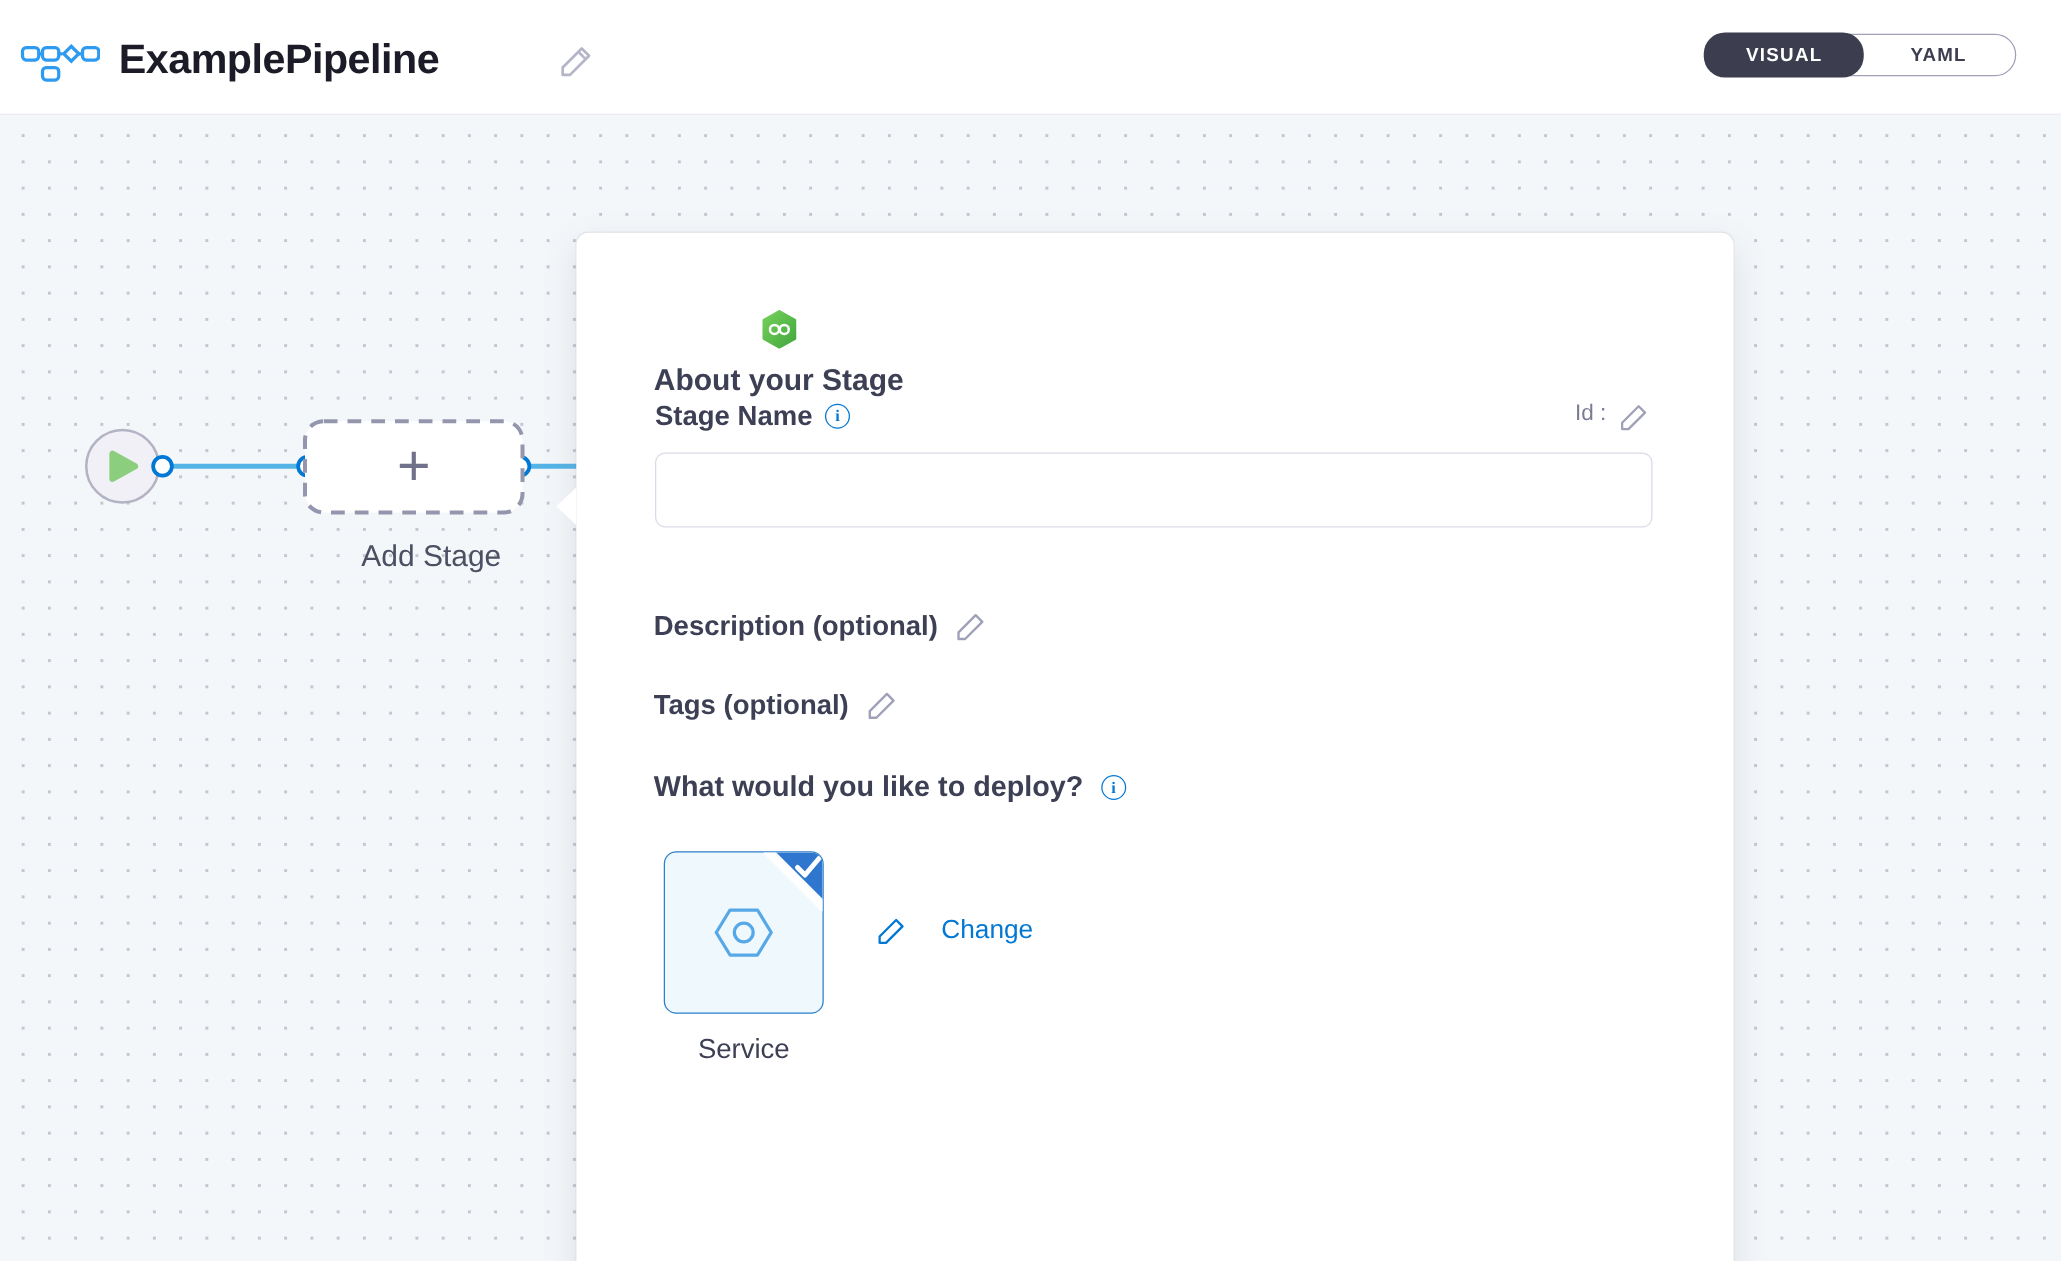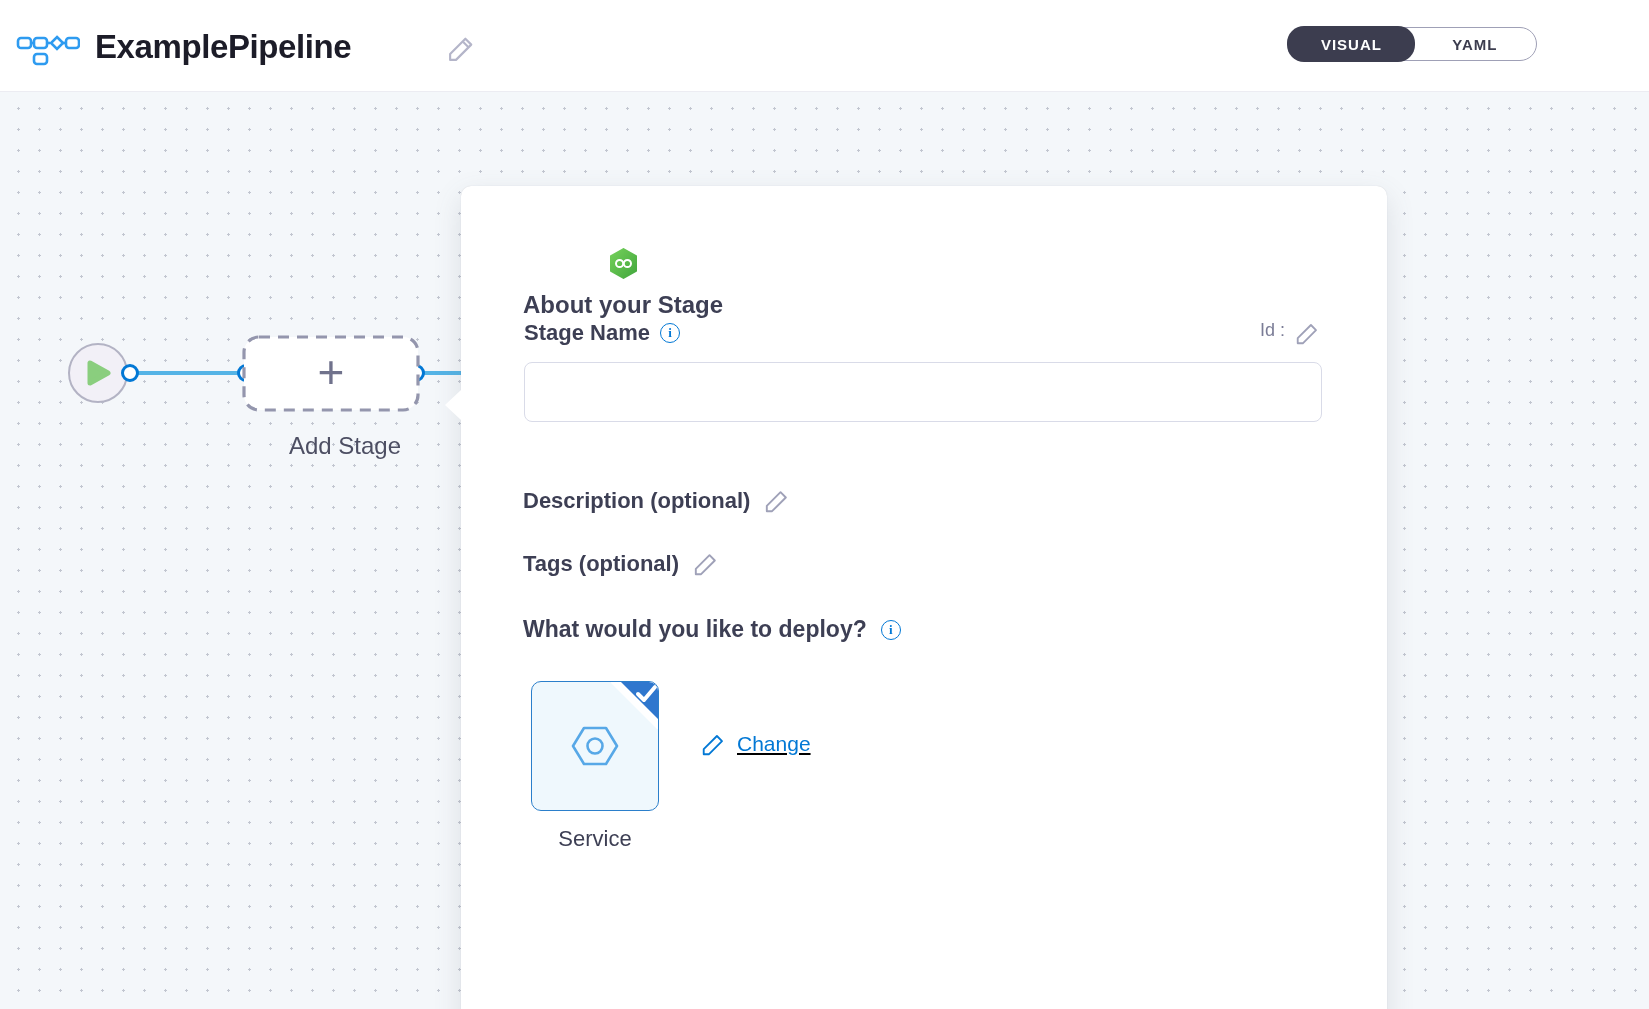--- a/index.html
+++ b/index.html
@@ -9,21 +9,21 @@
   .screen { position:relative; width:1484px; height:1009px; background:#14b8a6; }
 
   
   .app-header { position:absolute; left:0; top:0; width:1649px; height:92px;
     background:#ffffff; border-bottom:1px solid #ececf2; z-index:5; }
   .pipeline-icon { position:absolute; left:16px; top:26px; }
   .page-title { position:absolute; left:95px; top:28px; font-size:33px; font-weight:700;
     color:#1c1c28; letter-spacing:-0.4px; }
   .title-edit { position:absolute; left:447px; top:33px; cursor:pointer; }
 
-  .view-toggle { position:absolute; left:1288px; top:27px; width:249px; height:34px;
+  .view-toggle { position:absolute; left:1364px; top:27px; width:249px; height:34px;
     border:1.6px solid #9fa0b6; border-radius:17px; background:#fff; display:flex; }
   .toggle-seg { flex:1; display:flex; align-items:center; justify-content:center;
     font-size:15px; font-weight:700; letter-spacing:1px; color:#3c3d4f; cursor:pointer;
     border-radius:17px; }
   .toggle-seg.selected { background:#3c3d4f; color:#ffffff; margin:-1.6px; flex:0 0 128px; }
 
   
   .canvas { position:absolute; left:0; top:92px; width:1649px; height:917px;
     background-color:#f4f7fa;
     background-image:radial-gradient(circle, #c2c6d0 1.2px, transparent 1.4px);
@@ -82,21 +82,21 @@
   .question-label { font-size:23px; font-weight:700; color:#3d3f54; }
 
   .pencil-btn { display:inline-flex; cursor:pointer; align-items:center; }
 
   .service-card { position:absolute; left:70px; top:495px; width:128px; height:130px;
     background:#eff8fd; border:1.6px solid #2b7fcb; border-radius:10px; cursor:pointer;
     overflow:hidden; display:flex; align-items:center; justify-content:center; }
   .corner-check { position:absolute; right:-1px; top:-1px; }
 
   .change-row { position:absolute; left:240px; top:545px; display:flex; align-items:center;
-    gap:10px; cursor:pointer;text-decoration:underline; }
+    gap:26px; cursor:pointer; }
   .change-label { font-size:21px; color:#0278d5; }
 
   .service-label { position:absolute; left:70px; top:640px; width:128px; text-align:center;
     font-size:22px; color:#3d3f54; }
 
   .setup-btn { position:absolute; left:62px; top:739px; width:253px; height:58px;
     background:#3276cf; border:none; border-radius:8px; color:#ffffff;
     font-size:24px; font-weight:700; font-family:"Liberation Sans", sans-serif;
     cursor:pointer; letter-spacing:0.2px; }
 </style>

